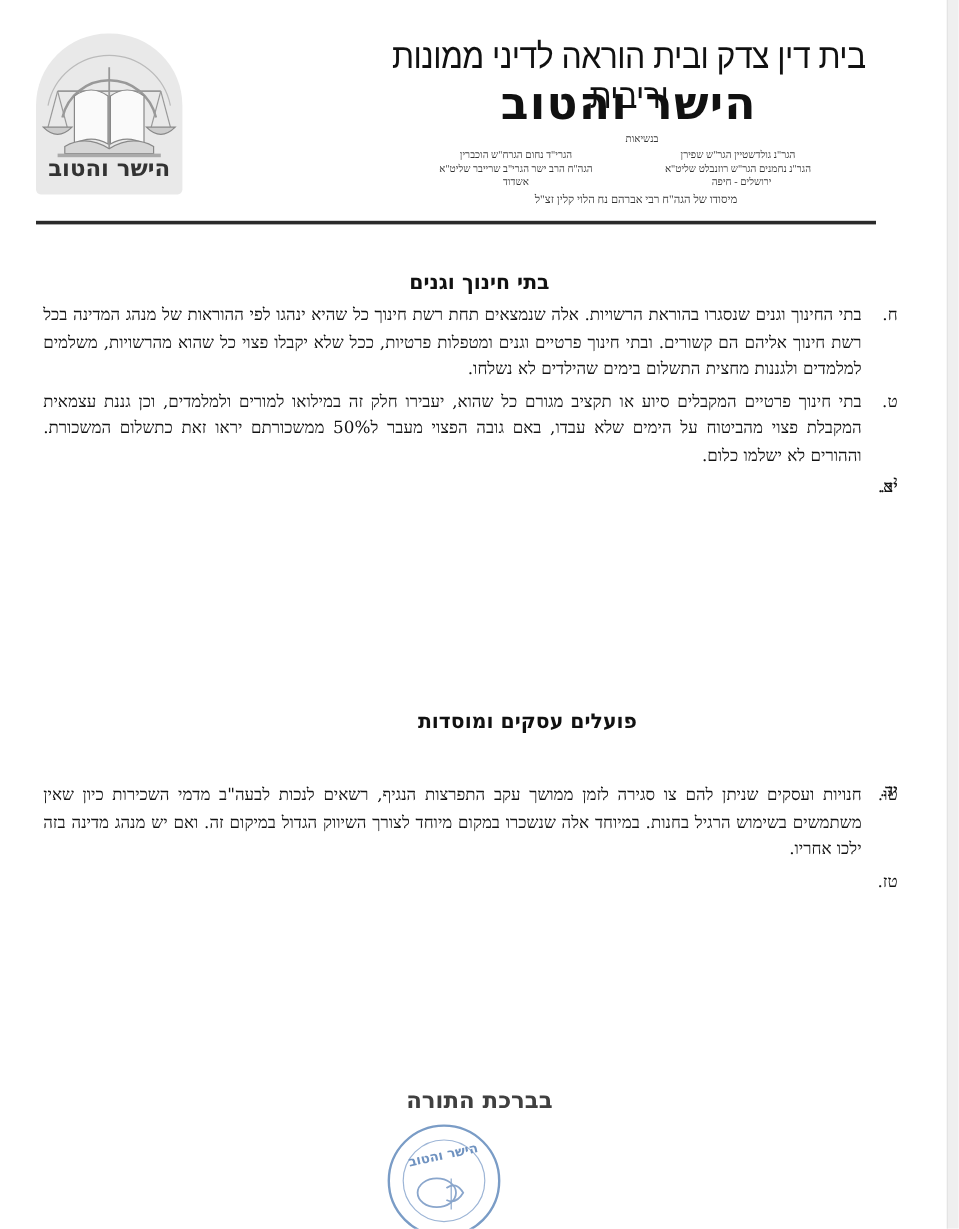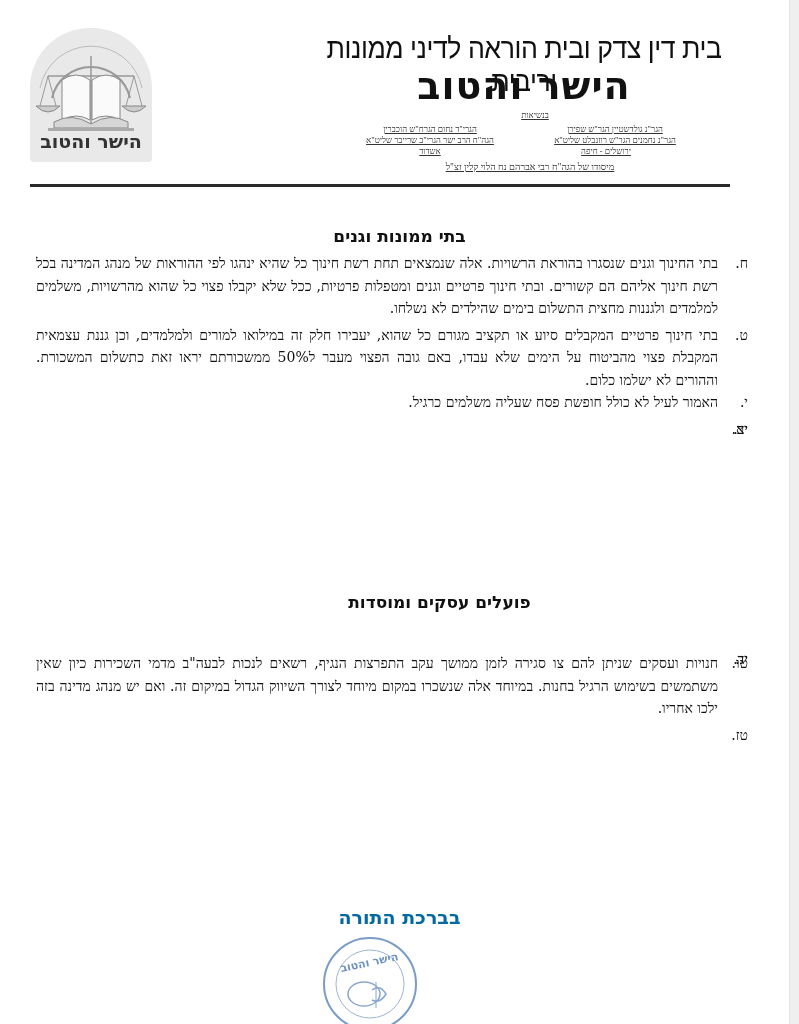--- a/index.html
+++ b/index.html
@@ -31,21 +31,21 @@
       font-size: 29px; letter-spacing: -0.5px; color: #111; transform: scaleX(0.92);
     }
     .org-name {
       position: absolute; top: 64px; left: 300px; width: 448px; text-align: center;
       direction: rtl; font-family: "DejaVu Sans", "Liberation Sans", sans-serif;
       font-weight: bold; font-size: 38px; color: #111; letter-spacing: 1px;
     }
     .small-line {
       position: absolute; direction: rtl; text-align: center;
       font-family: "Liberation Serif", serif; font-size: 8.5px; color: #333;
-      line-height: 11px; white-space: nowrap; text-decoration: underline;
+      line-height: 11px; white-space: nowrap;
     }
     .rule {
       position: absolute; left: 30px; top: 184px; width: 700px; height: 3px;
       background: #2a2a2a;
     }
     
     .section-title {
       position: absolute; left: 0; width: 799px; text-align: center; direction: rtl;
       font-family: "DejaVu Sans", "Liberation Sans", sans-serif; font-weight: bold;
       font-size: 17px; color: #111;
@@ -55,21 +55,21 @@
       position: relative; padding-right: 30px;
       font-family: "DejaVu Serif", "Liberation Serif", serif; font-size: 14px;
       line-height: 22.5px; text-align: justify; text-align-last: right; color: #111;
     }
     .item .num {
       position: absolute; right: 0; top: 0; width: 26px; text-align: right;
     }
     .blessing {
       position: absolute; top: 906px; left: 0; width: 799px; text-align: center;
       direction: rtl; font-family: "DejaVu Sans", "Liberation Sans", sans-serif;
-      font-weight: bold; font-size: 19px; color: #0369a1;
+      font-weight: bold; font-size: 19px; color: #404040;
     }
     .stamp {
       position: absolute; left: 318px; top: 932px; width: 104px; height: 100px;
     }
     .stamp svg { width: 104px; height: 100px; display: block; }
   </style>
 </head>
 <body>
 
 <div class="right-strip"></div>
@@ -95,45 +95,44 @@
     <div class="logo-text">הישר והטוב</div>
   </div>
 
   <div class="org-line">בית דין צדק ובית הוראה לדיני ממונות וריבית</div>
   <div class="org-name">הישר והטוב</div>
 
   <div class="small-line" style="top:110px;left:510px;width:50px;">בנשיאות</div>
 
   <div class="small-line" style="top:124px;left:545px;width:140px;">הגר"נ גולדשטיין הגר"ש שפירן</div>
   <div class="small-line" style="top:135px;left:545px;width:140px;">הגר"נ נחמנים הגר"ש רוזנבלט שליט"א</div>
-  <div class="small-line" style="top:146px;left:536px;width:140px;">ירושלים - חיפה</div>
+  <div class="small-line" style="top:146px;left:548px;width:140px;">ירושלים - חיפה</div>
 
   <div class="small-line" style="top:124px;left:360px;width:140px;">הגרי"ד נחום הגרח"ש הוכברין</div>
   <div class="small-line" style="top:135px;left:360px;width:140px;">הגה"ח הרב ישר הגרי"ב שרייבר שליט"א</div>
   <div class="small-line" style="top:146px;left:360px;width:140px;">אשדוד</div>
 
   <div class="small-line" style="top:162px;left:420px;width:220px;font-size:9.5px;">מיסודו של הגה"ח רבי אברהם נח הלוי קלין זצ"ל</div>
 
   <div class="rule"></div>
 </header>
 
-<div class="section-title" style="top:226px;">בתי ממונות וגנים</div>
+<div class="section-title" style="top:226px;">בתי חינוך וגנים</div>
 
 <div class="items" style="top:252px;">
   <div class="item">
     <span class="num">ח.</span>
     <span>בתי החינוך וגנים שנסגרו בהוראת הרשויות. אלה שנמצאים תחת רשת חינוך כל שהיא ינהגו לפי ההוראות של מנהג המדינה בכל רשת חינוך אליהם הם קשורים. ובתי חינוך פרטיים וגנים ומטפלות פרטיות, ככל שלא יקבלו פצוי כל שהוא מהרשויות, משלמים למלמדים ולגננות מחצית התשלום בימים שהילדים לא נשלחו.</span>
   </div>
   <div class="item" style="margin-top:4px;">
     <span class="num">ט.</span>
     <span>בתי חינוך פרטיים המקבלים סיוע או תקציב מגורם כל שהוא, יעבירו חלק זה במילואו למורים ולמלמדים, וכן גננת עצמאית המקבלת פצוי מהביטוח על הימים שלא עבדו, באם גובה הפצוי מעבר ל50% ממשכורתם יראו זאת כתשלום המשכורת. וההורים לא ישלמו כלום.</span>
   </div>
   <div class="item">
     <span class="num">י.</span>
-    <span>האמור לעיל לא כולל חופשת פסח שעליה משלמים כרגיל.</span>
   </div>
   <div class="item" style="margin-top:4px;">
     <span class="num">יא.</span>
   </div>
   <div class="item">
     <span class="num">יב.</span>
   </div>
 </div>
 
 <div class="section-title" style="top:592px;padding-left:40px;">פועלים עסקים ומוסדות</div>

